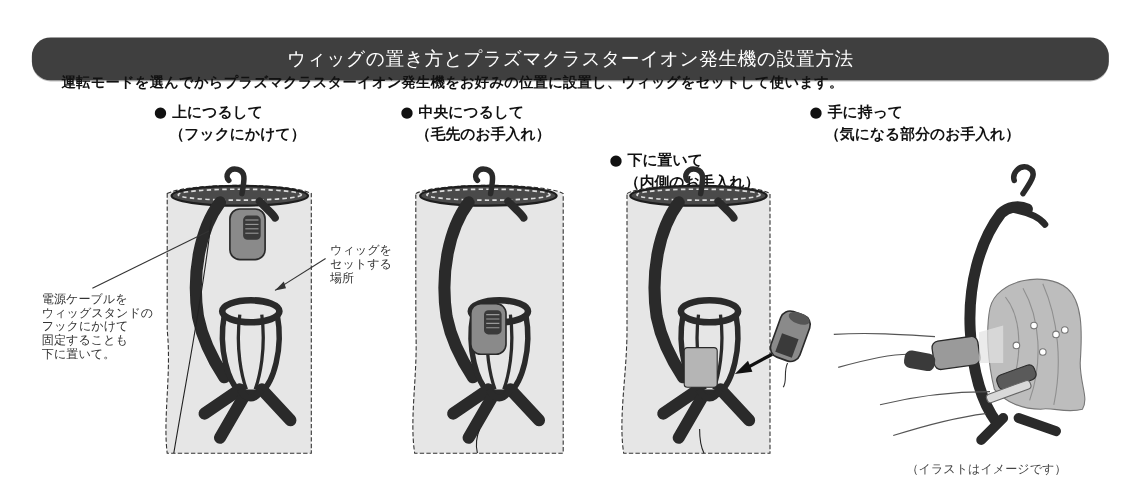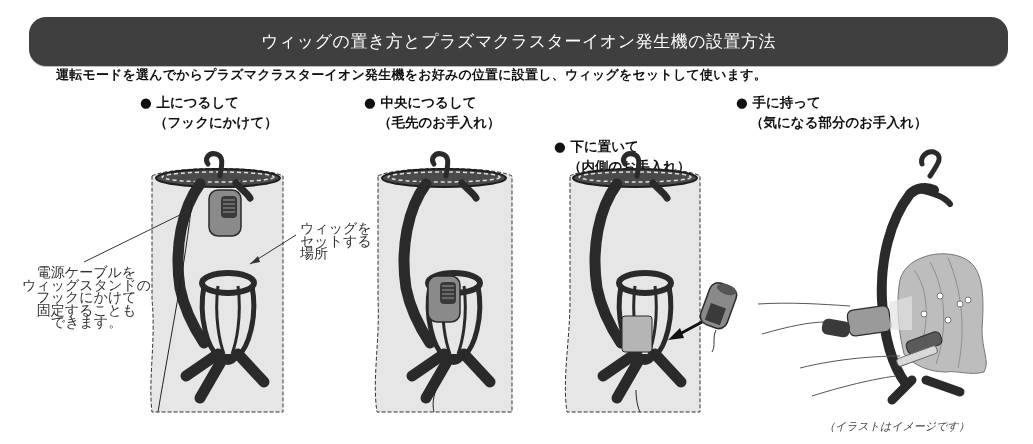--- a/index.html
+++ b/index.html
@@ -1,26 +1,26 @@
 <!DOCTYPE html>
 <html><head>
 <meta charset="utf-8">
 <style>
   html, body { margin:0; padding:0; background:#ffffff; }
   body { width:1033px; height:444px; position:relative; overflow:hidden;
          font-family:"DejaVu Sans","Liberation Sans",sans-serif; color:#111; }
   .abs { position:absolute; }
-  .title-bar { left:29px; top:17px; width:979px; height:49px; background:#3f3f3f;
+  .title-bar { left:29px; top:34px; width:979px; height:39px; background:#3f3f3f;
                border-radius:17px; box-shadow:0 1px 0 #bdbdbd;
                display:flex; align-items:center; justify-content:center; }
   .title-text { color:#ffffff; font-size:17px; letter-spacing:0.5px; }
   .intro { left:56px; top:66px; font-size:13px; font-weight:bold; letter-spacing:0.2px; }
   .mode { font-size:13.5px; font-weight:bold; line-height:20px; }
   .mode .sub { padding-left:14px; display:block; }
-  .note { font-size:14px; line-height:12.5px; color:#333; }
+  .note { font-size:11px; line-height:12.5px; color:#333; }
   .caption { font-size:11px; color:#444; }
   svg { position:absolute; left:0; top:0; }
 </style>
 </head>
 <body>
 
 <div class="abs title-bar">
   <span class="title-text">ウィッグの置き方とプラズマクラスターイオン発生機の設置方法</span>
 </div>
 
@@ -137,26 +137,26 @@
     <rect x="822" y="320" width="28" height="16" rx="6" fill="#3a3a3a" transform="rotate(10 836 328)"></rect>
     <polygon points="890,302 912,296 912,330 890,330" fill="#e2e2e2" opacity="0.7"></polygon>
 
     <path d="M800,368 C840,358 880,356 900,356" fill="none" stroke="#555" stroke-width="1"></path>
     <path d="M812,396 C850,384 880,378 896,376" fill="none" stroke="#555" stroke-width="1"></path>
     <rect x="906" y="336" width="36" height="14" rx="5" fill="#5a5a5a" stroke="#2a2a2a" transform="rotate(-20 924 343)"></rect>
     <rect x="896" y="352" width="42" height="8" rx="3" fill="#d9d9d9" stroke="#666" transform="rotate(-20 917 356)"></rect>
   </g>
 </svg>
 
-<div class="abs note" style="left:22px; top:266px;text-align:center;">
+<div class="abs note" style="left:38px; top:266px;">
   <div>電源ケーブルを</div>
   <div>ウィッグスタンドの</div>
   <div>フックにかけて</div>
   <div>固定することも</div>
-  <div>できます。</div>
+  <div>下に置いて。</div>
 </div>
 <div class="abs note" style="left:300px; top:222px;">
   <div>ウィッグを</div>
   <div>セットする</div>
   <div>場所</div>
 </div>
 
-<div class="abs caption" style="left:824px; top:419px;font-style:italic;">（イラストはイメージです）</div>
+<div class="abs caption" style="left:824px; top:419px;">（イラストはイメージです）</div>
 
 </body></html>

